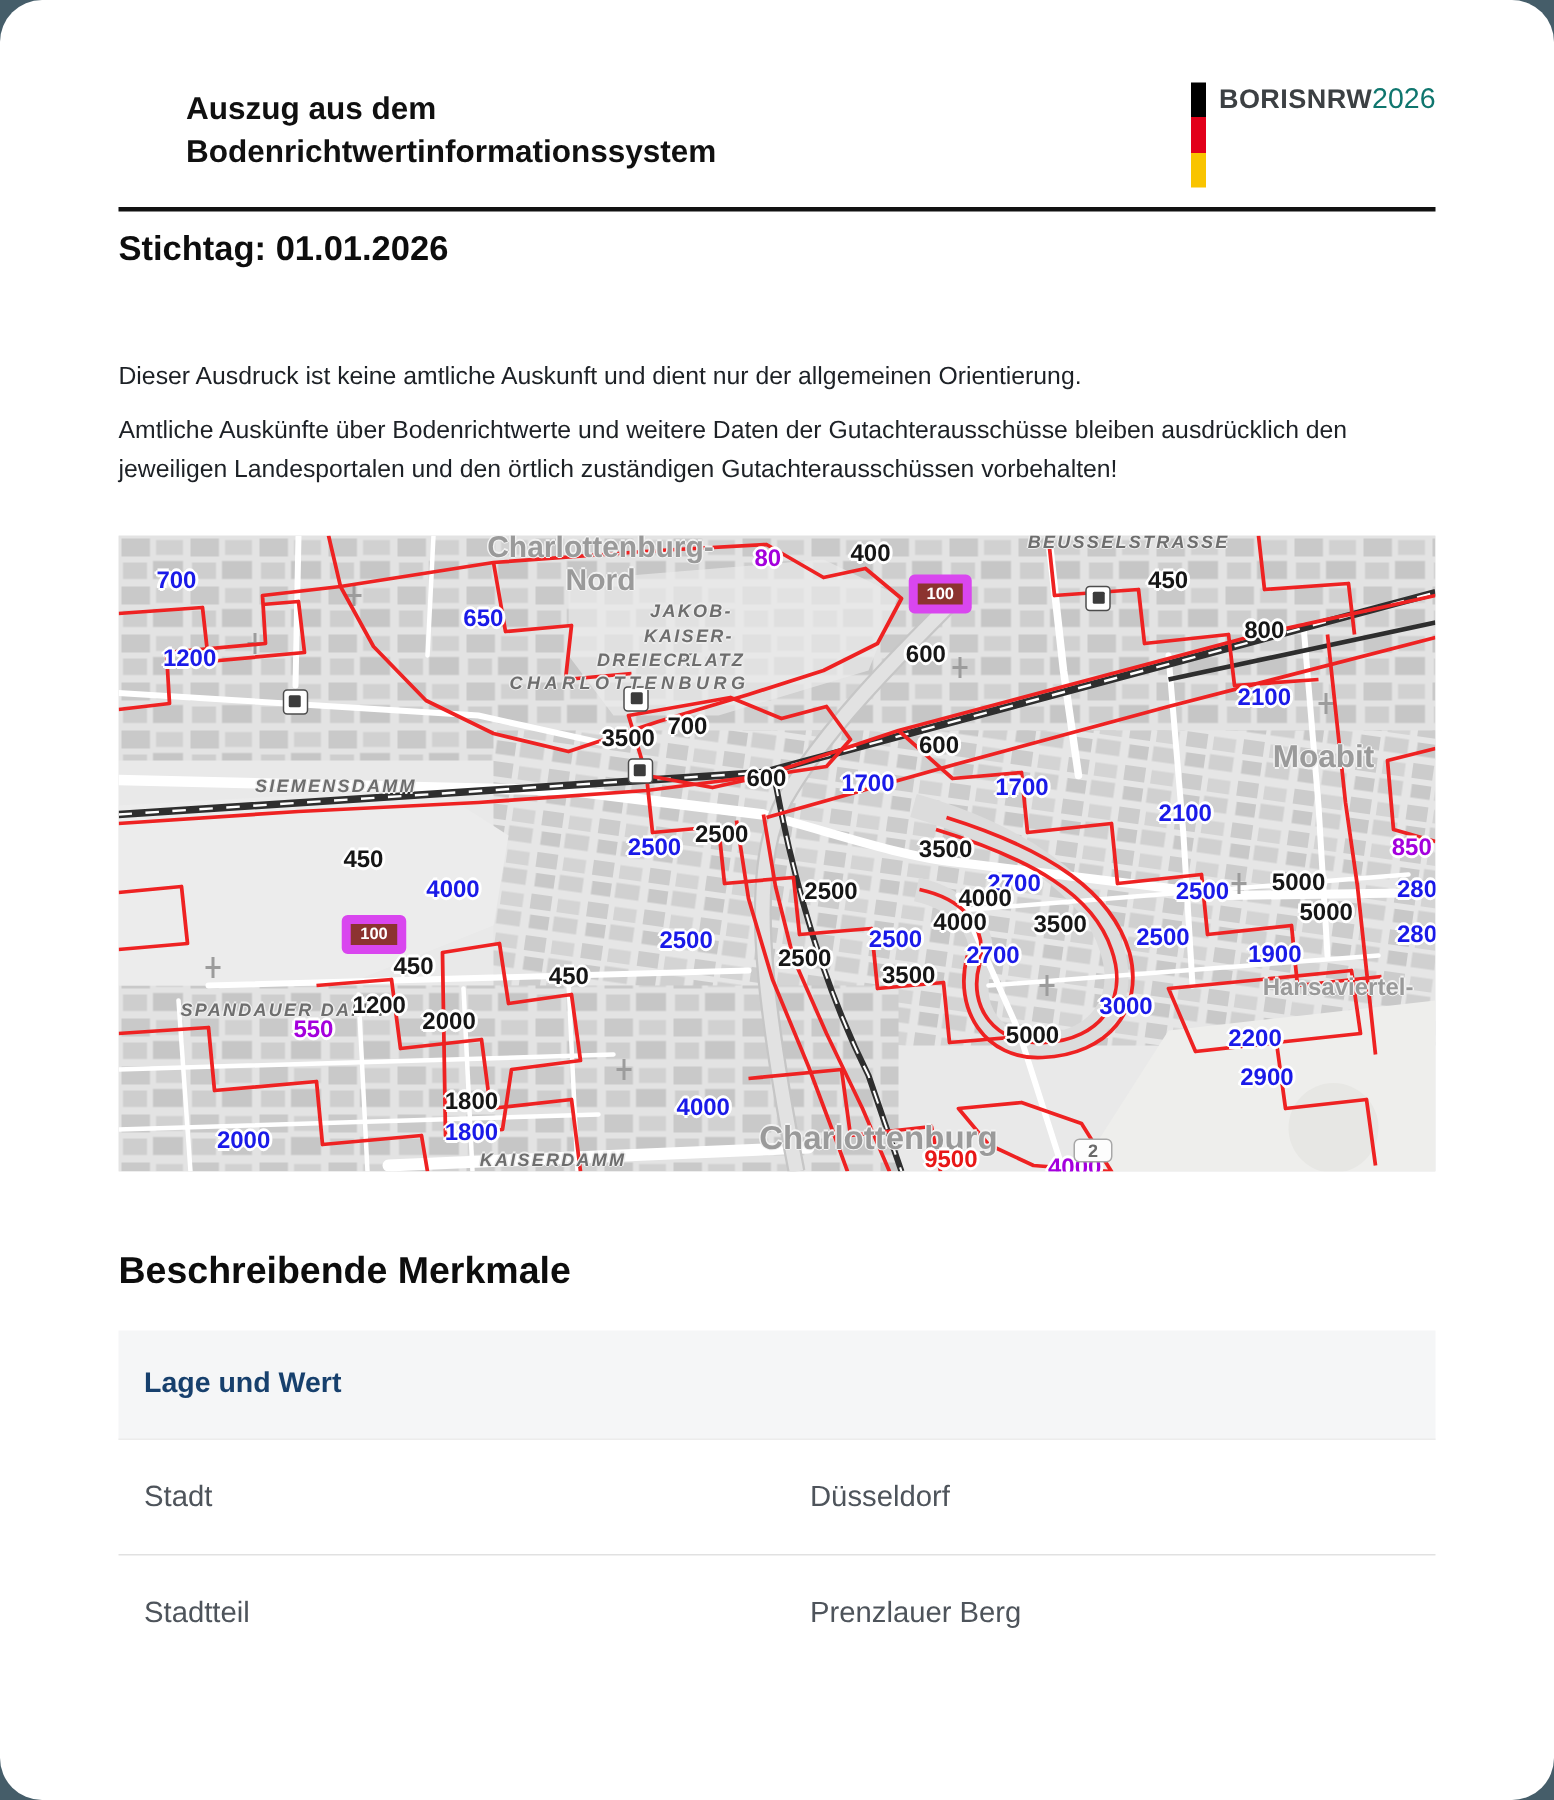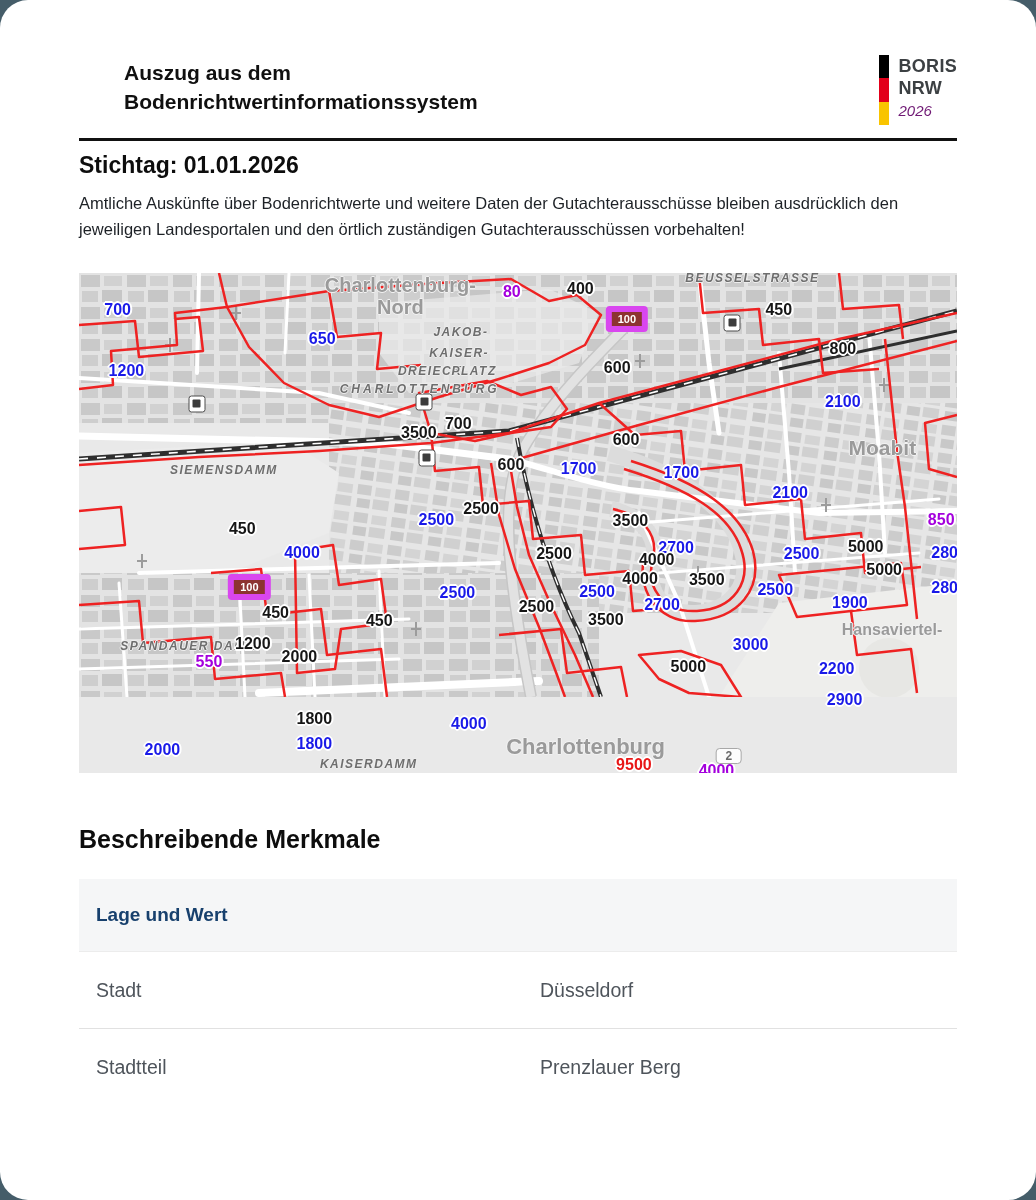--- a/index.html
+++ b/index.html
@@ -13,35 +13,35 @@
     background:#ffffff;border-radius:28px;position:relative;
   }
   .content{padding:58px 79px 0 79px;}
 
   
   .hdr{display:flex;justify-content:space-between;align-items:flex-start;margin-left:45px;}
   .hdr-title{font-size:21px;line-height:29px;font-weight:600;color:#101010;}
   .logo{display:flex;gap:9px;align-items:stretch;margin-top:-12px;padding-top:0;}
   .logo-bar{width:10px;height:70px;display:flex;flex-direction:column;margin-top:9px;}
   .logo-bar div{flex:1;}
-  .logo-text{display:flex;flex-direction:column;justify-content:flex-start;margin-top:9px;}
+  .logo-text{display:flex;flex-direction:row;justify-content:flex-start;margin-top:9px;}
   .logo-name{font-size:18px;font-weight:700;color:#3c4043;line-height:22px;letter-spacing:.3px;}
-  .logo-year{font-size:15px;color:#701a75;line-height:24px;font-style:italic;}
+  .logo-year{font-size:19px;color:#0f766e;line-height:24px;}
   .hdr-rule{border-bottom:3px solid #111;margin-top:13px;}
 
   
   h1{font-size:36px;font-weight:800;letter-spacing:-.3px;color:#0b0b0b;margin:62px 0 0 0;line-height:42px;}
   .subtitle{font-size:23px;font-weight:700;color:#0d0d0d;margin-top:9px;line-height:30px;}
   .disc{font-size:16.5px;line-height:26px;color:#1d2126;margin:0;}
   .disc.first{margin-top:58px;}
   .disc.second{margin-top:10px;}
 
   
   .map-wrap{
-    position:relative;width:878px;height:500px;margin-top:31px;
+    position:relative;width:878px;height:424px;margin-top:31px;
     overflow:hidden;background:#e9e9e9;
   }
   .map-wrap svg{position:absolute;inset:0;}
   .map-labels{position:absolute;inset:0;}
   .vlab{
     position:absolute;transform:translate(-50%,-50%);
     font-size:16px;font-weight:700;white-space:nowrap;
     text-shadow:-2px 0 0 #fff,2px 0 0 #fff,0 -2px 0 #fff,0 2px 0 #fff,
       -1px -1px 0 #fff,1px 1px 0 #fff,-1px 1px 0 #fff,1px -1px 0 #fff;
   }
@@ -97,20 +97,21 @@
           <span class="logo-name">BORIS</span>
           <span class="logo-name">NRW</span>
           <span class="logo-year">2026</span>
         </div>
       </div>
     </div>
     <div class="hdr-rule"></div>
 
     <div class="subtitle">Stichtag: 01.01.2026</div>
 
+    <p class="disc first">Dieser Ausdruck ist keine amtliche Auskunft und dient nur der allgemeinen Orientierung.</p>
     <p class="disc second">Amtliche Auskünfte über Bodenrichtwerte und weitere Daten der Gutachterausschüsse bleiben ausdrücklich den jeweiligen Landesportalen und den örtlich zuständigen Gutachterausschüssen vorbehalten!</p>
 
     <div class="map-wrap">
       <svg viewBox="0 0 878 424" width="878" height="424" preserveAspectRatio="none">
         <defs>
           <pattern id="blocks" width="46" height="32" patternUnits="userSpaceOnUse">
             <rect width="46" height="32" fill="#e3e3e3"></rect>
             <rect x="2" y="2" width="19" height="12" fill="#c9c9c9"></rect>
             <rect x="25" y="3" width="18" height="10" fill="#d1d1d1"></rect>
             <rect x="3" y="18" width="16" height="11" fill="#cecece"></rect>

